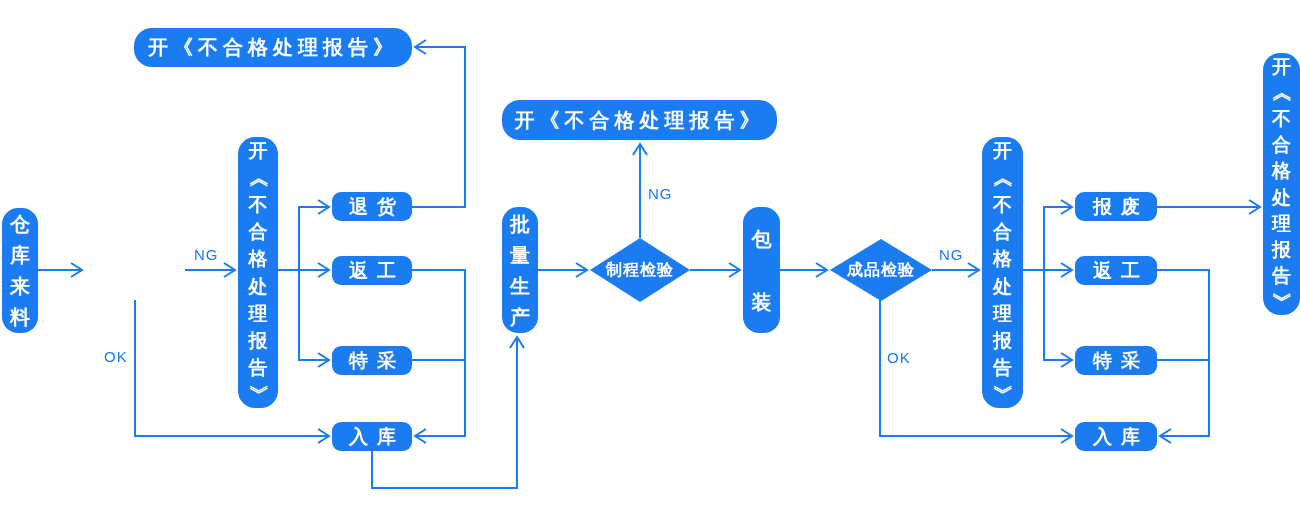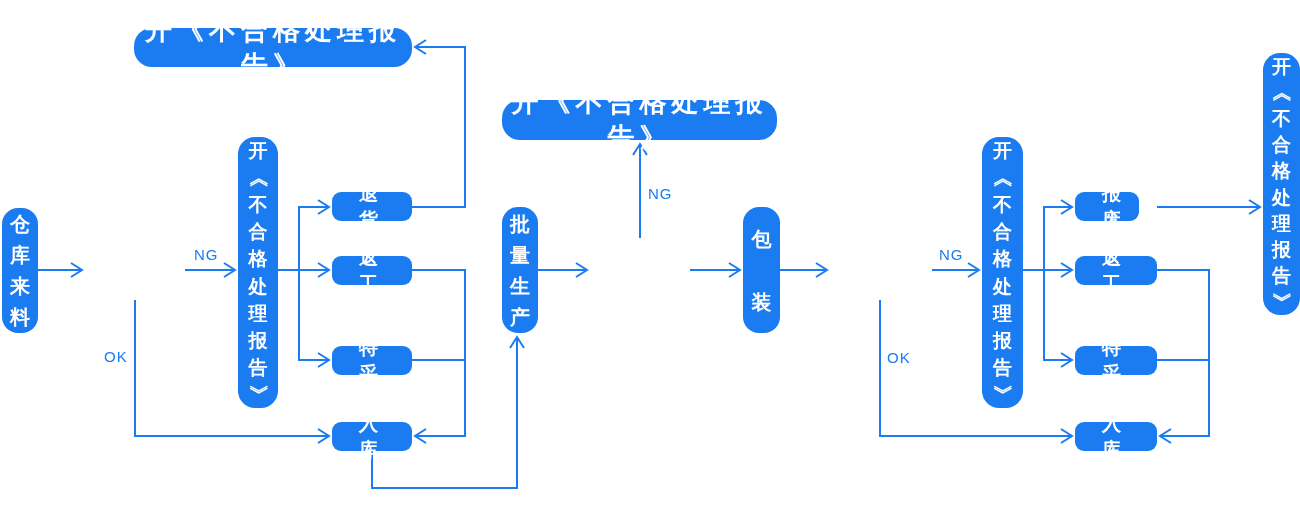--- a/index.html
+++ b/index.html
@@ -14,22 +14,22 @@
   }
   .wires{position:absolute;left:0;top:0;width:1300px;height:523px;}
   .wires path{stroke:var(--accent);stroke-width:2;fill:none;}
   .node{
     position:absolute;background:var(--accent);color:#fff;
     display:flex;align-items:center;justify-content:center;
     font-weight:bold;box-sizing:border-box;
   }
   .pill-v{border-radius:16px;font-size:20px;}
   .report-v{border-radius:17px;font-size:19px;}
-  .report-h{border-radius:18px;font-size:27px;letter-spacing:5px;text-align:center;}
-  .small-box{border-radius:9px;font-size:19px;letter-spacing:9px;padding-left:27px;}
+  .report-h{border-radius:18px;font-size:20px;letter-spacing:5px;text-align:center;}
+  .small-box{border-radius:9px;font-size:19px;letter-spacing:9px;padding-left:10px;}
   .diamond{
     background:var(--accent);
     clip-path:polygon(50% 0,100% 50%,50% 100%,0 50%);
     font-size:16px;letter-spacing:1px;
   }
   .v-text{display:flex;flex-direction:column;align-items:center;justify-content:center;}
   .v-text span{
     height:var(--ch,30px);display:flex;align-items:center;justify-content:center;line-height:1;
   }
   .v-text span.rot{transform:rotate(90deg);}
@@ -104,43 +104,45 @@
 
   <div class="node small-box" style="left:332px;top:422px;width:80px;height:29px">入库</div>
 
   <div class="node pill-v v-text" style="left:502px;top:207px;width:36px;height:126px;--ch:31px">
       <span>批</span>
       <span>量</span>
       <span>生</span>
       <span>产</span>
     </div>
 
+  <div class="node diamond" style="left:590px;top:238px;width:100px;height:64px">制程检验</div>
 
   <div class="node report-h" style="left:502px;top:100px;width:275px;height:40px">开《不合格处理报告》</div>
 
   <div class="node pill-v v-text" style="left:743px;top:207px;width:37px;height:126px;--ch:70px">
       <span>包</span>
       <span>装</span>
     </div>
 
+  <div class="node diamond" style="left:830px;top:239px;width:102px;height:62px">成品检验</div>
 
   <div class="node report-v v-text" style="left:982px;top:137px;width:41px;height:271px;--ch:30px">
       <span>开</span>
       <span class="rot">《</span>
       <span>不</span>
       <span>合</span>
       <span>格</span>
       <span>处</span>
       <span>理</span>
       <span>报</span>
       <span>告</span>
       <span class="rot">》</span>
     </div>
 
-  <div class="node small-box" style="left:1075px;top:192px;width:64px;height:29px">报废</div>
+  <div class="node small-box" style="left:1075px;top:192px;width:82px;height:29px">报废</div>
 
   <div class="node small-box" style="left:1075px;top:256px;width:82px;height:29px">返工</div>
 
   <div class="node small-box" style="left:1075px;top:346px;width:82px;height:29px">特采</div>
 
   <div class="node small-box" style="left:1075px;top:422px;width:82px;height:29px">入库</div>
 
   <div class="node report-v v-text" style="left:1263px;top:53px;width:37px;height:262px;--ch:29px">
       <span>开</span>
       <span class="rot">《</span>

